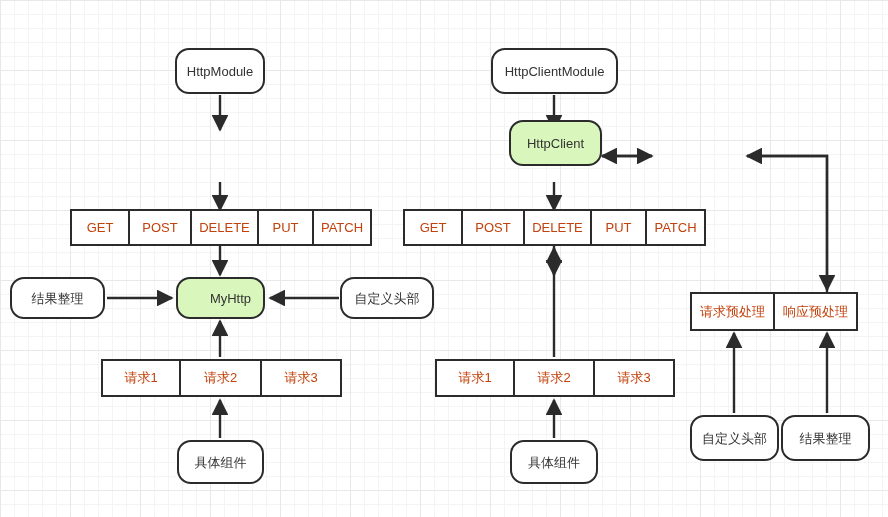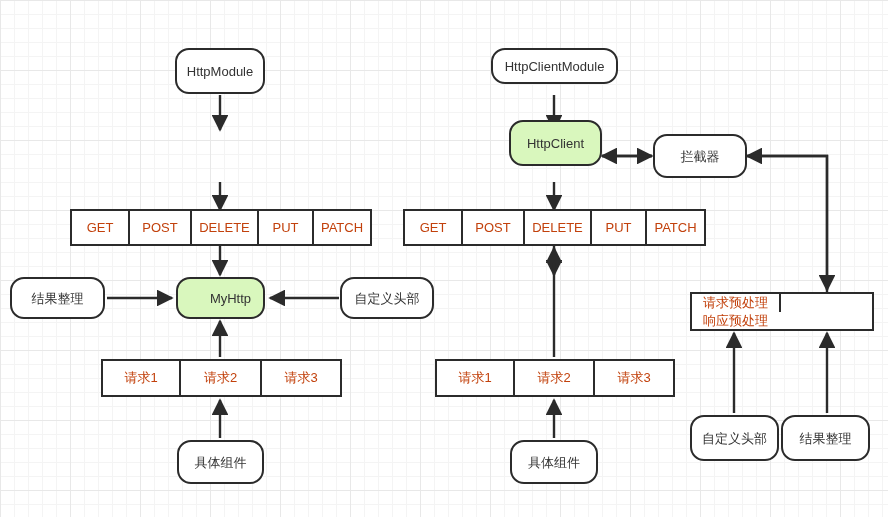--- a/index.html
+++ b/index.html
@@ -136,51 +136,48 @@
     </div>
     <div class="cell" style="width:78px;">
       <span>请求3</span>
     </div>
   </div>
 
   <div class="node rounded" style="left:177px;top:440px;width:87px;height:44px;">
     <span>具体组件</span>
   </div>
 
-  <div class="node rounded" style="left:491px;top:48px;width:127px;height:36px;">
+  <div class="node rounded" style="left:491px;top:48px;width:127px;height:46px;">
     <span>HttpClientModule</span>
   </div>
 
   <div class="node rounded green" style="left:509px;top:120px;width:93px;height:46px;">
     <span>HttpClient</span>
   </div>
 
-  <div class="node rounded" style="left:653px;top:134px;width:94px;height:44px;">
-    <span>拦截器</span>
-  </div>
 
   <div class="cellrow" style="left:403px;top:209px;width:303px;height:37px;">
     <div class="cell" style="width:58px;">
       <span>GET</span>
     </div>
     <div class="cell" style="width:62px;">
       <span>POST</span>
     </div>
     <div class="cell" style="width:67px;">
       <span>DELETE</span>
     </div>
     <div class="cell" style="width:55px;">
       <span>PUT</span>
     </div>
     <div class="cell" style="width:57px;">
       <span>PATCH</span>
     </div>
   </div>
 
-  <div class="cellrow" style="left:690px;top:292px;width:184px;height:39px;flex-direction:column;">
+  <div class="cellrow" style="left:690px;top:292px;width:168px;height:39px;">
     <div class="cell" style="width:89px;">
       <span>请求预处理</span>
     </div>
     <div class="cell" style="width:87px;">
       <span>响应预处理</span>
     </div>
   </div>
 
   <div class="cellrow" style="left:435px;top:359px;width:240px;height:38px;">
     <div class="cell" style="width:78px;">

